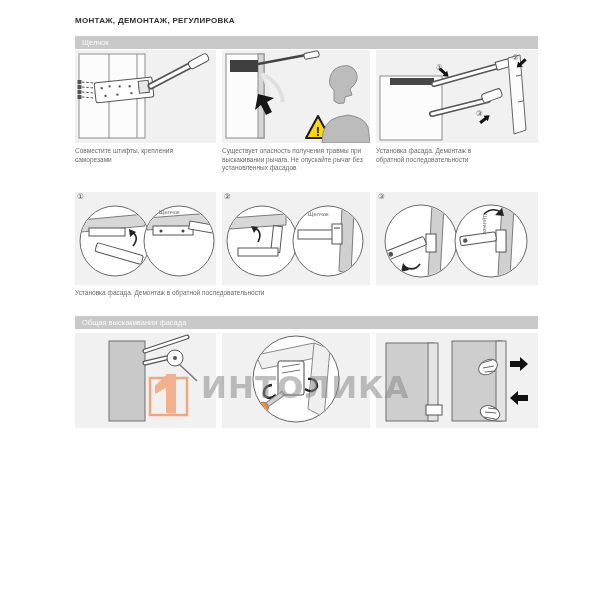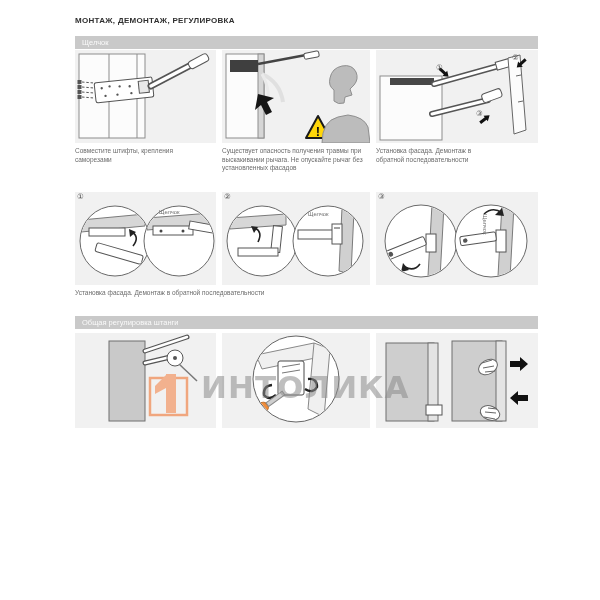--- a/index.html
+++ b/index.html
@@ -234,21 +234,21 @@
         <polygon points="126,16 128,24 119,23" fill="#222"></polygon>
       </g>
     </svg>
     <span class="callout" style="left:2px;top:1px">③</span>
     <span class="click rot" style="left:111px;top:22px">Щелчок</span>
   </div>
 
   <div class="cap" style="left:75px;top:289px;width:420px">Установка фасада. Демонтаж в обратной последовательности</div>
 
   <div class="bar" style="top:316px">
-    <span>Общая регулировка штанги</span>
+    <span>Общая выскакивании фасада</span>
   </div>
 
   <div class="panel" style="left:75px;top:333px;width:141px;height:96px">
     <svg viewBox="0 0 141 96">
       <rect x="34" y="8" width="36" height="80" fill="#c9c9c9" stroke="#6f6f6f"></rect>
       <path d="M70 18 L112 4" stroke="#555" stroke-width="5" stroke-linecap="round"></path>
       <path d="M70 18 L112 4" stroke="#fff" stroke-width="2.5" stroke-linecap="round"></path>
       <path d="M70 30 L104 22" stroke="#555" stroke-width="5" stroke-linecap="round"></path>
       <path d="M70 30 L104 22" stroke="#fff" stroke-width="2.5" stroke-linecap="round"></path>
       <circle cx="100" cy="25" r="8" fill="#fff" stroke="#555"></circle>

